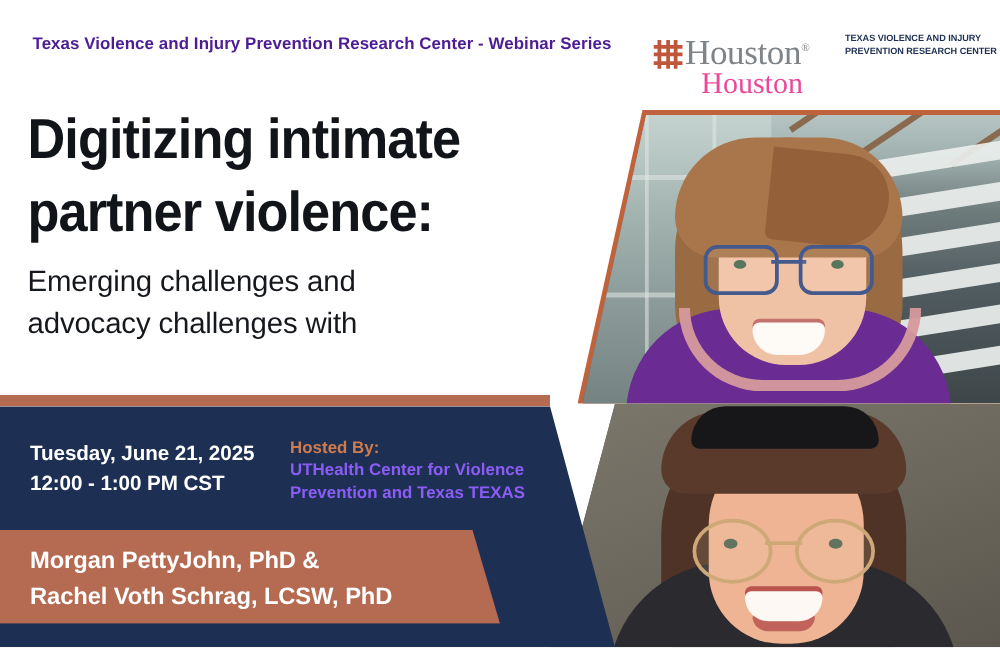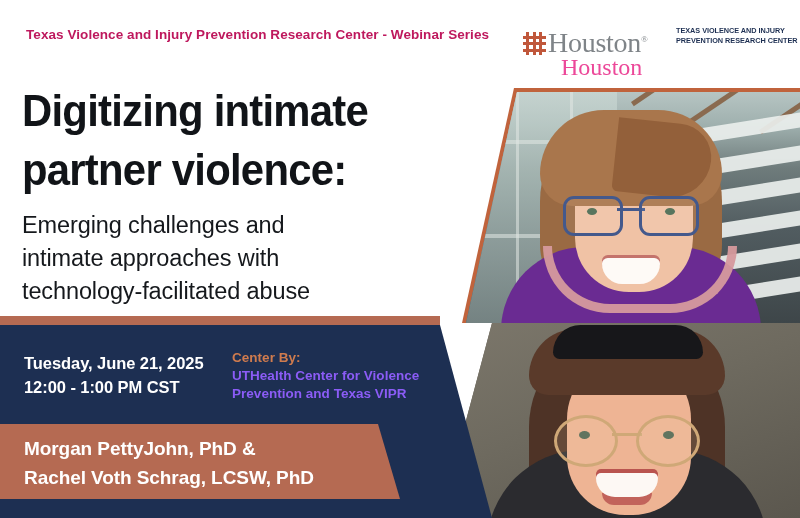--- a/index.html
+++ b/index.html
@@ -17,21 +17,21 @@
   }
 
   
   .eyebrow{
     position:absolute;
     left:26px; top:27px;
     width:500px;
     font-size:13.5px;
     font-weight:600;
     letter-spacing:.005em;
-    color:#be185d;
+    color:#4c1d95;
     white-space:nowrap;
   }
 
   
   .uth-logo{
     position:absolute;
     left:523px; top:29px;
     width:140px; height:50px;
   }
   .uth-row1{
@@ -475,22 +475,21 @@
     <div class="vipr-sub">PREVENTION RESEARCH CENTER</div>
   </div>
 
   <div class="title">
     <div>Digitizing intimate</div>
     <div>partner violence:</div>
   </div>
 
   <div class="subtitle">
     <div>Emerging challenges and</div>
-    <div>intimate approaches with</div>
-    <div>technology-facilitated abuse</div>
+    <div>advocacy challenges with</div>
   </div>
 
   <div class="photo1-wrap">
     <div class="photo1">
       <div class="p1-bg">
         <div class="glass"></div>
         <div class="mullion m1"></div>
         <div class="mullion m2"></div>
         <div class="mullion h1"></div>
         <div class="mullion h2"></div>
@@ -546,23 +545,23 @@
   <div class="orange-rule"></div>
   <div class="navy-band"></div>
   <div class="orange-band"></div>
 
   <div class="datetime">
     <div>Tuesday, June 21, 2025</div>
     <div>12:00 - 1:00 PM CST</div>
   </div>
 
   <div class="hosted">
-    <div class="hosted-label">Center By:</div>
+    <div class="hosted-label">Hosted By:</div>
     <div class="hosted-body">UTHealth Center for Violence</div>
-    <div class="hosted-body">Prevention and Texas VIPR</div>
+    <div class="hosted-body">Prevention and Texas TEXAS</div>
   </div>
 
   <div class="speakers">
     <div>Morgan PettyJohn, PhD &amp;</div>
     <div>Rachel Voth Schrag, LCSW, PhD</div>
   </div>
 
 </div>
 
 </body></html>

